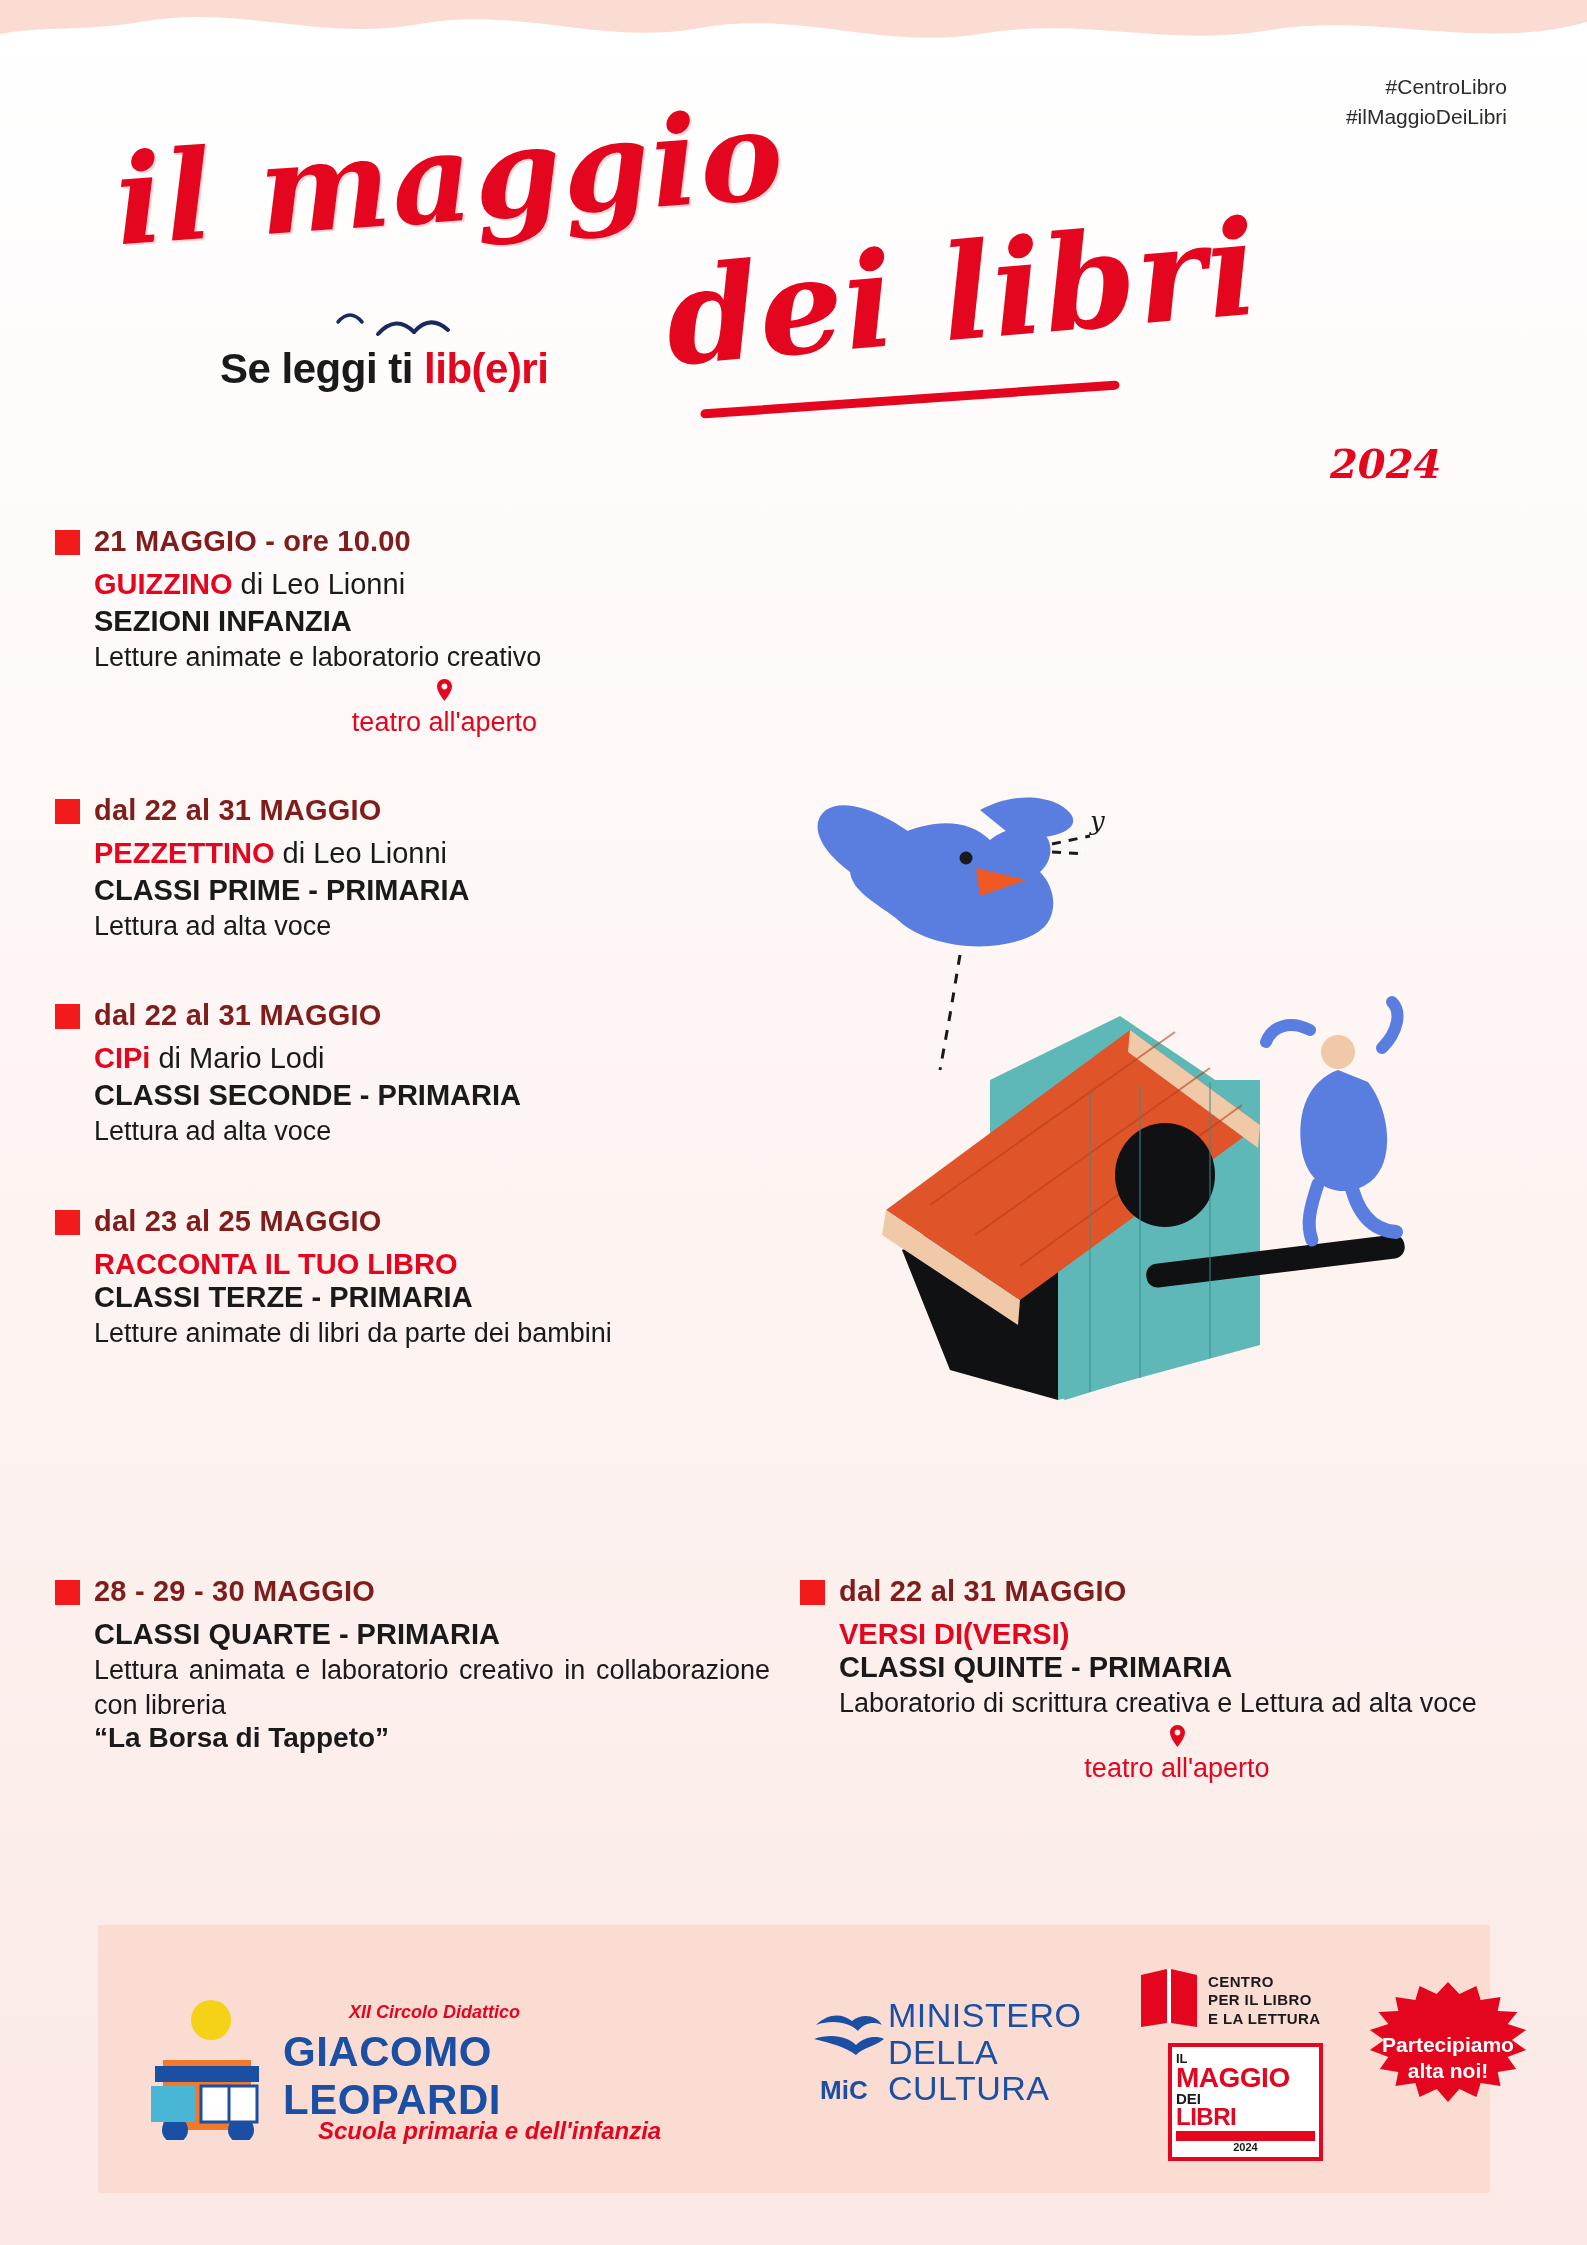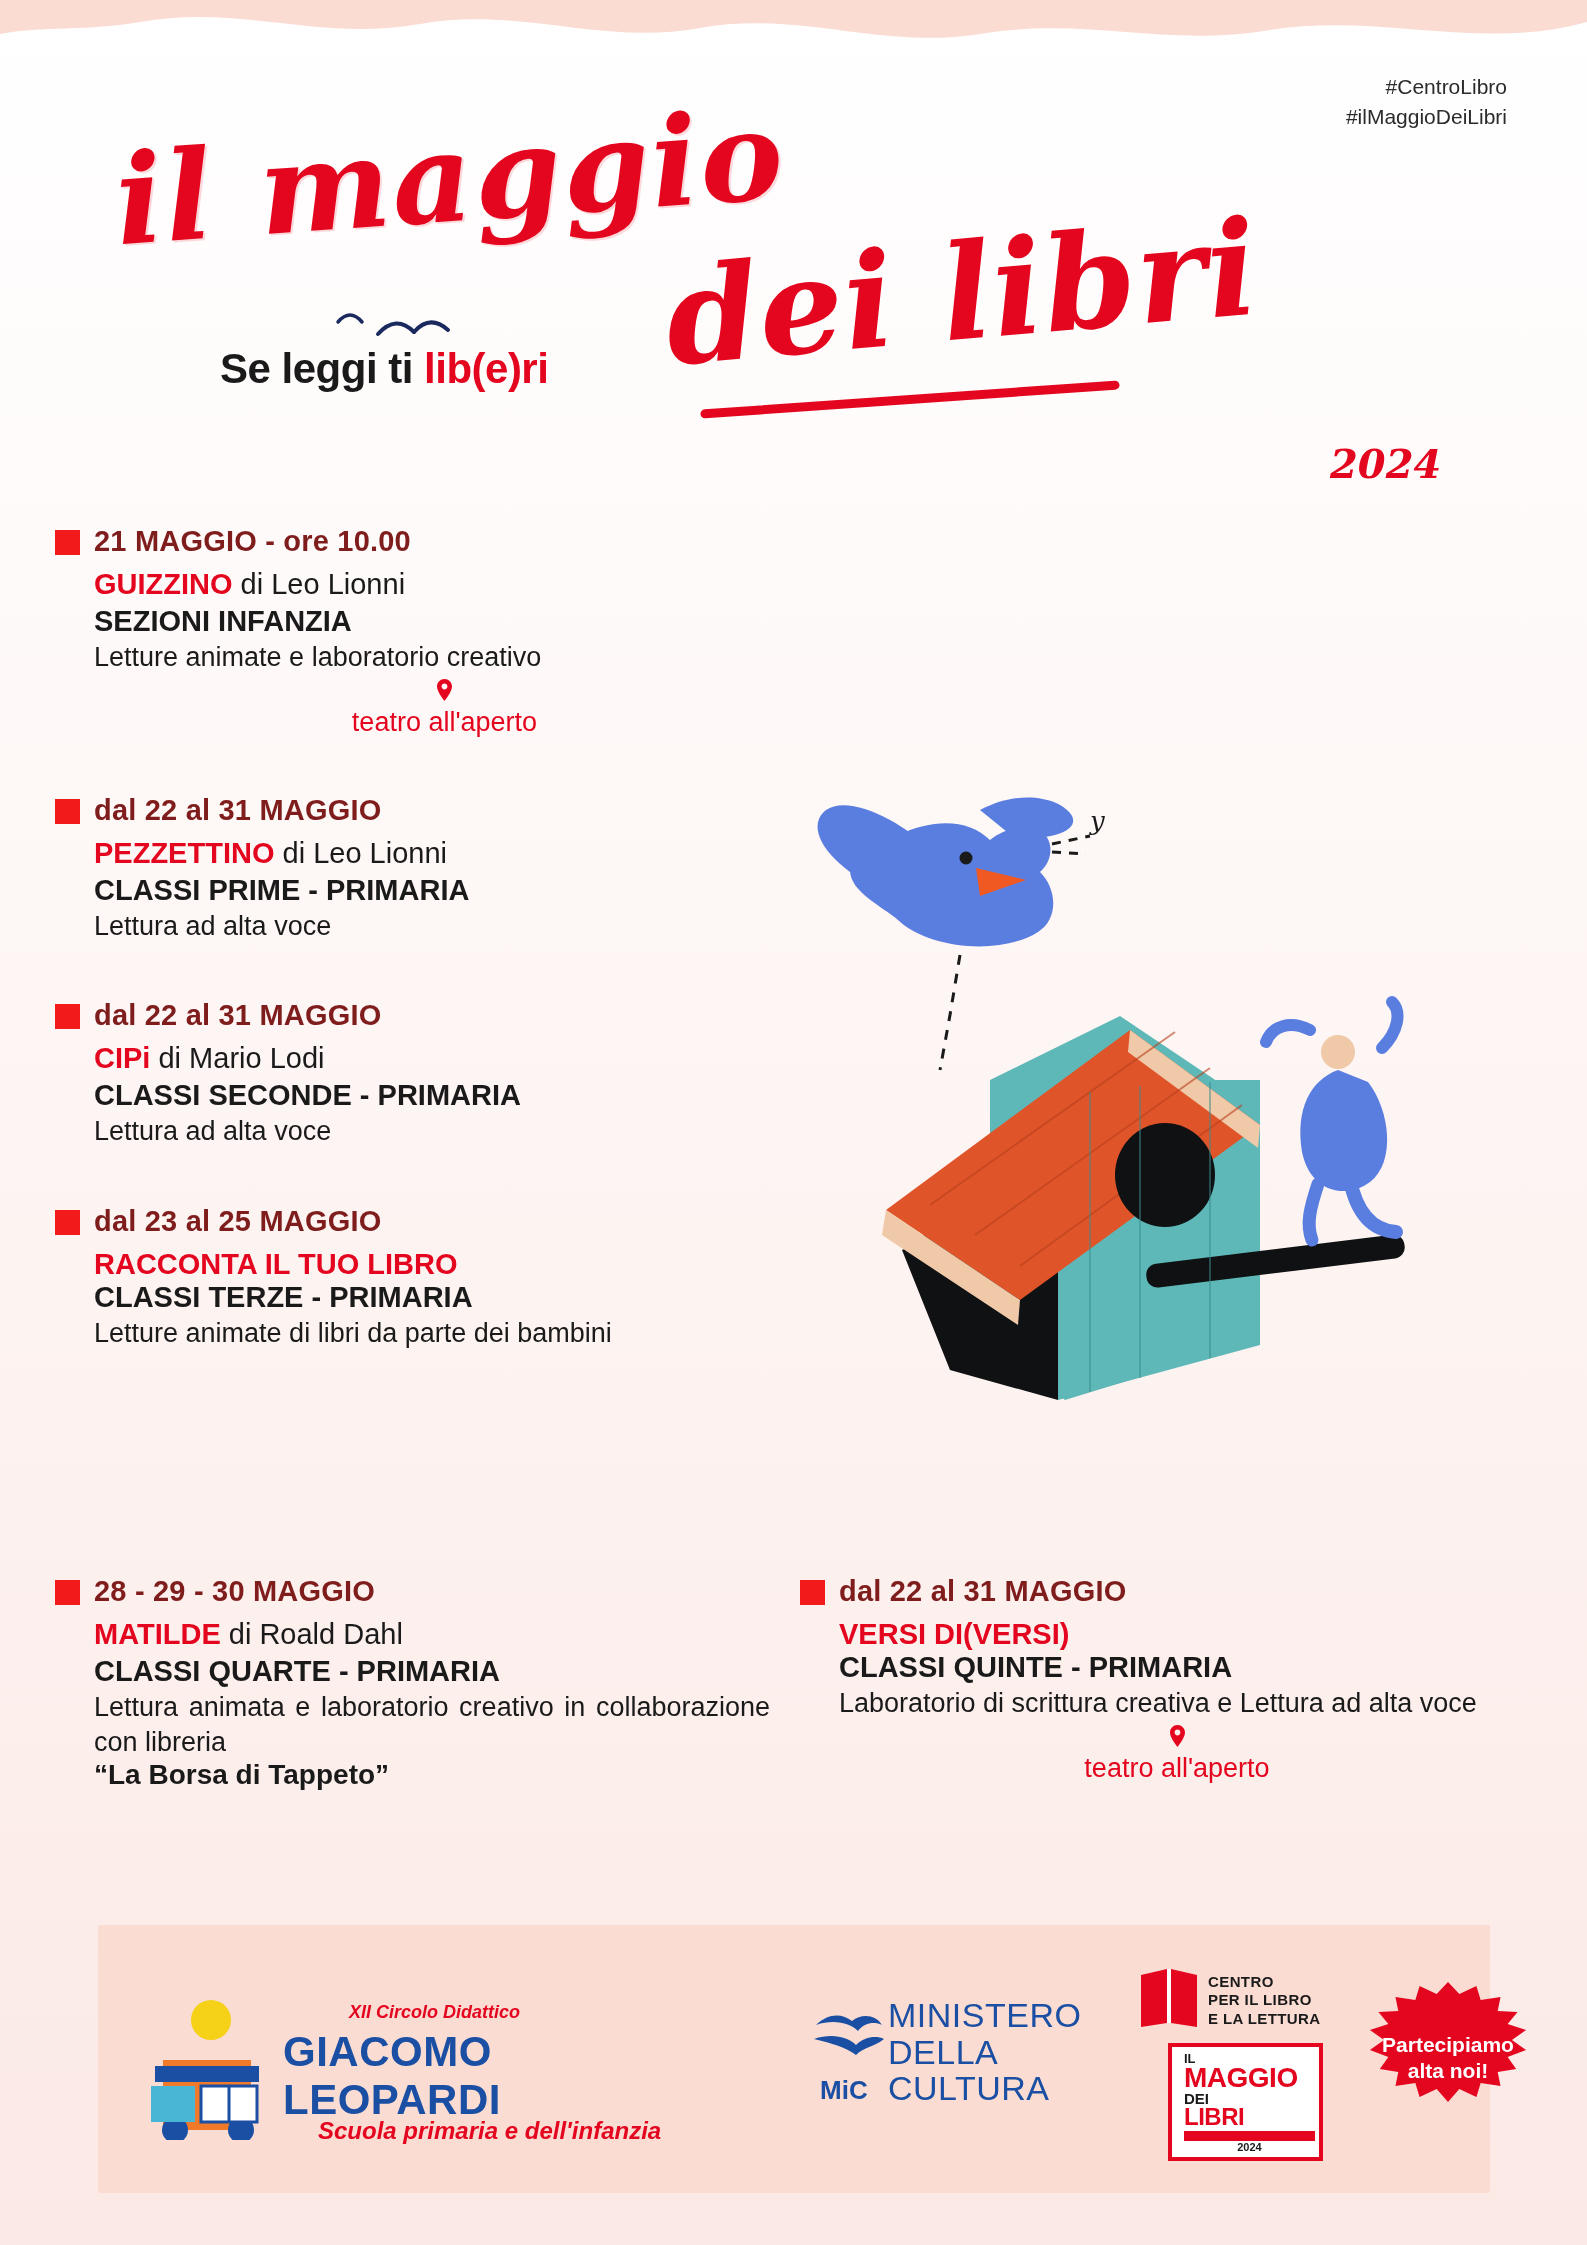--- a/index.html
+++ b/index.html
@@ -291,21 +291,21 @@
     letter-spacing: 0.4px;
   }
   .mdl-box {
     position: absolute;
     left: 35px;
     top: 78px;
     width: 155px;
     height: 118px;
     border: 4px solid #e4051e;
     background: #fff;
-    padding: 5px 4px 2px 12px;
+    padding: 5px 4px 2px 4px;
   }
   .mdl-il { font-size: 13px; font-weight: 700; color: #1a1a1a; line-height: 1; }
   .mdl-maggio { font-size: 28px; font-weight: 700; color: #e4051e; line-height: 0.92; letter-spacing: -0.5px;}
   .mdl-dei { font-size: 15px; font-weight: 700; color: #1a1a1a; line-height: 1; }
   .mdl-libri { font-size: 24px; font-weight: 700; color: #e4051e; line-height: 0.92; letter-spacing: -0.5px;}
   .mdl-bars { margin-top: 3px; height: 10px; background: #e4051e; }
   .mdl-year { font-size: 11px; font-weight: 700; color: #1a1a1a; text-align: center; }
   .badge {
     position: absolute;
     left: 1250px;
@@ -485,23 +485,20 @@
 
 <div class="bottom-row">
 
   <div class="col">
     <div class="event">
       <div class="event-head">
         <span class="bullet"></span>
         <span class="event-date">28 - 29 - 30 MAGGIO</span>
       </div>
       <div class="event-body">
-        <div class="event-title">
-          <span class="t-red">MATILDE</span><span> di Roald Dahl</span>
-        </div>
         <div class="event-class">CLASSI QUARTE - PRIMARIA</div>
         <div class="event-desc">Lettura animata e laboratorio creativo in collaborazione con libreria</div>
         <div class="quote-bold">“La Borsa di Tappeto”</div>
       </div>
     </div>
   </div>
 
   <div class="col">
     <div class="event">
       <div class="event-head">

